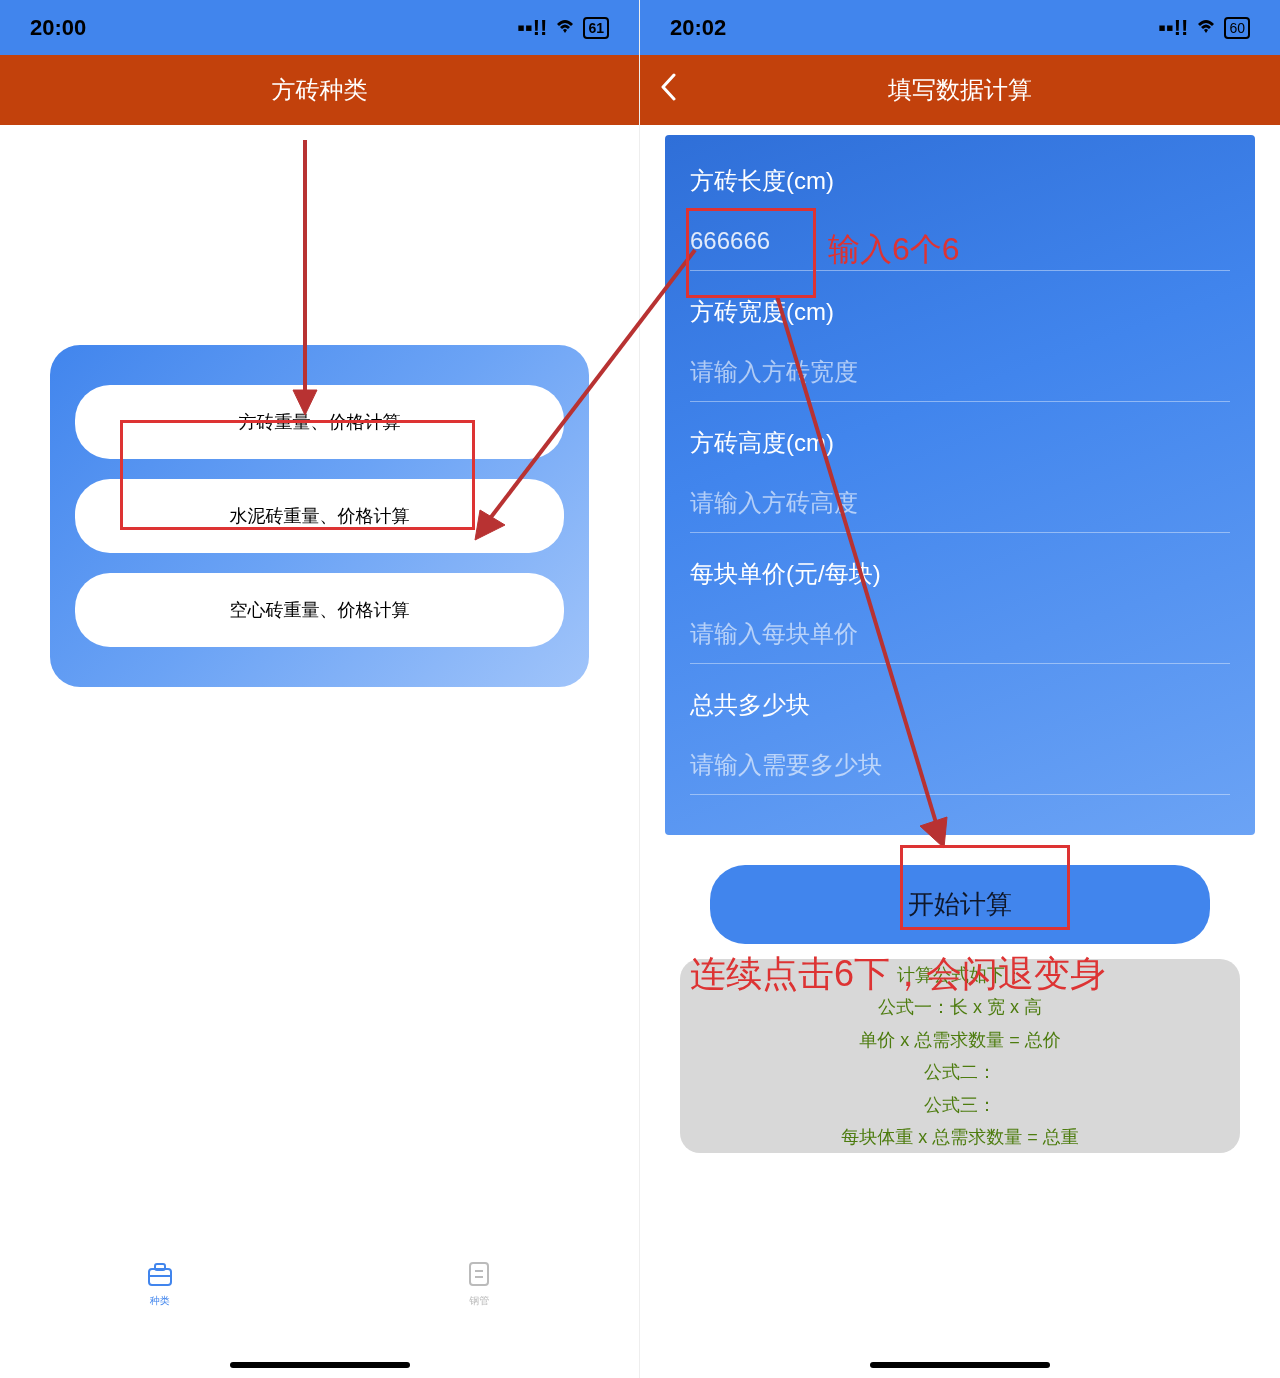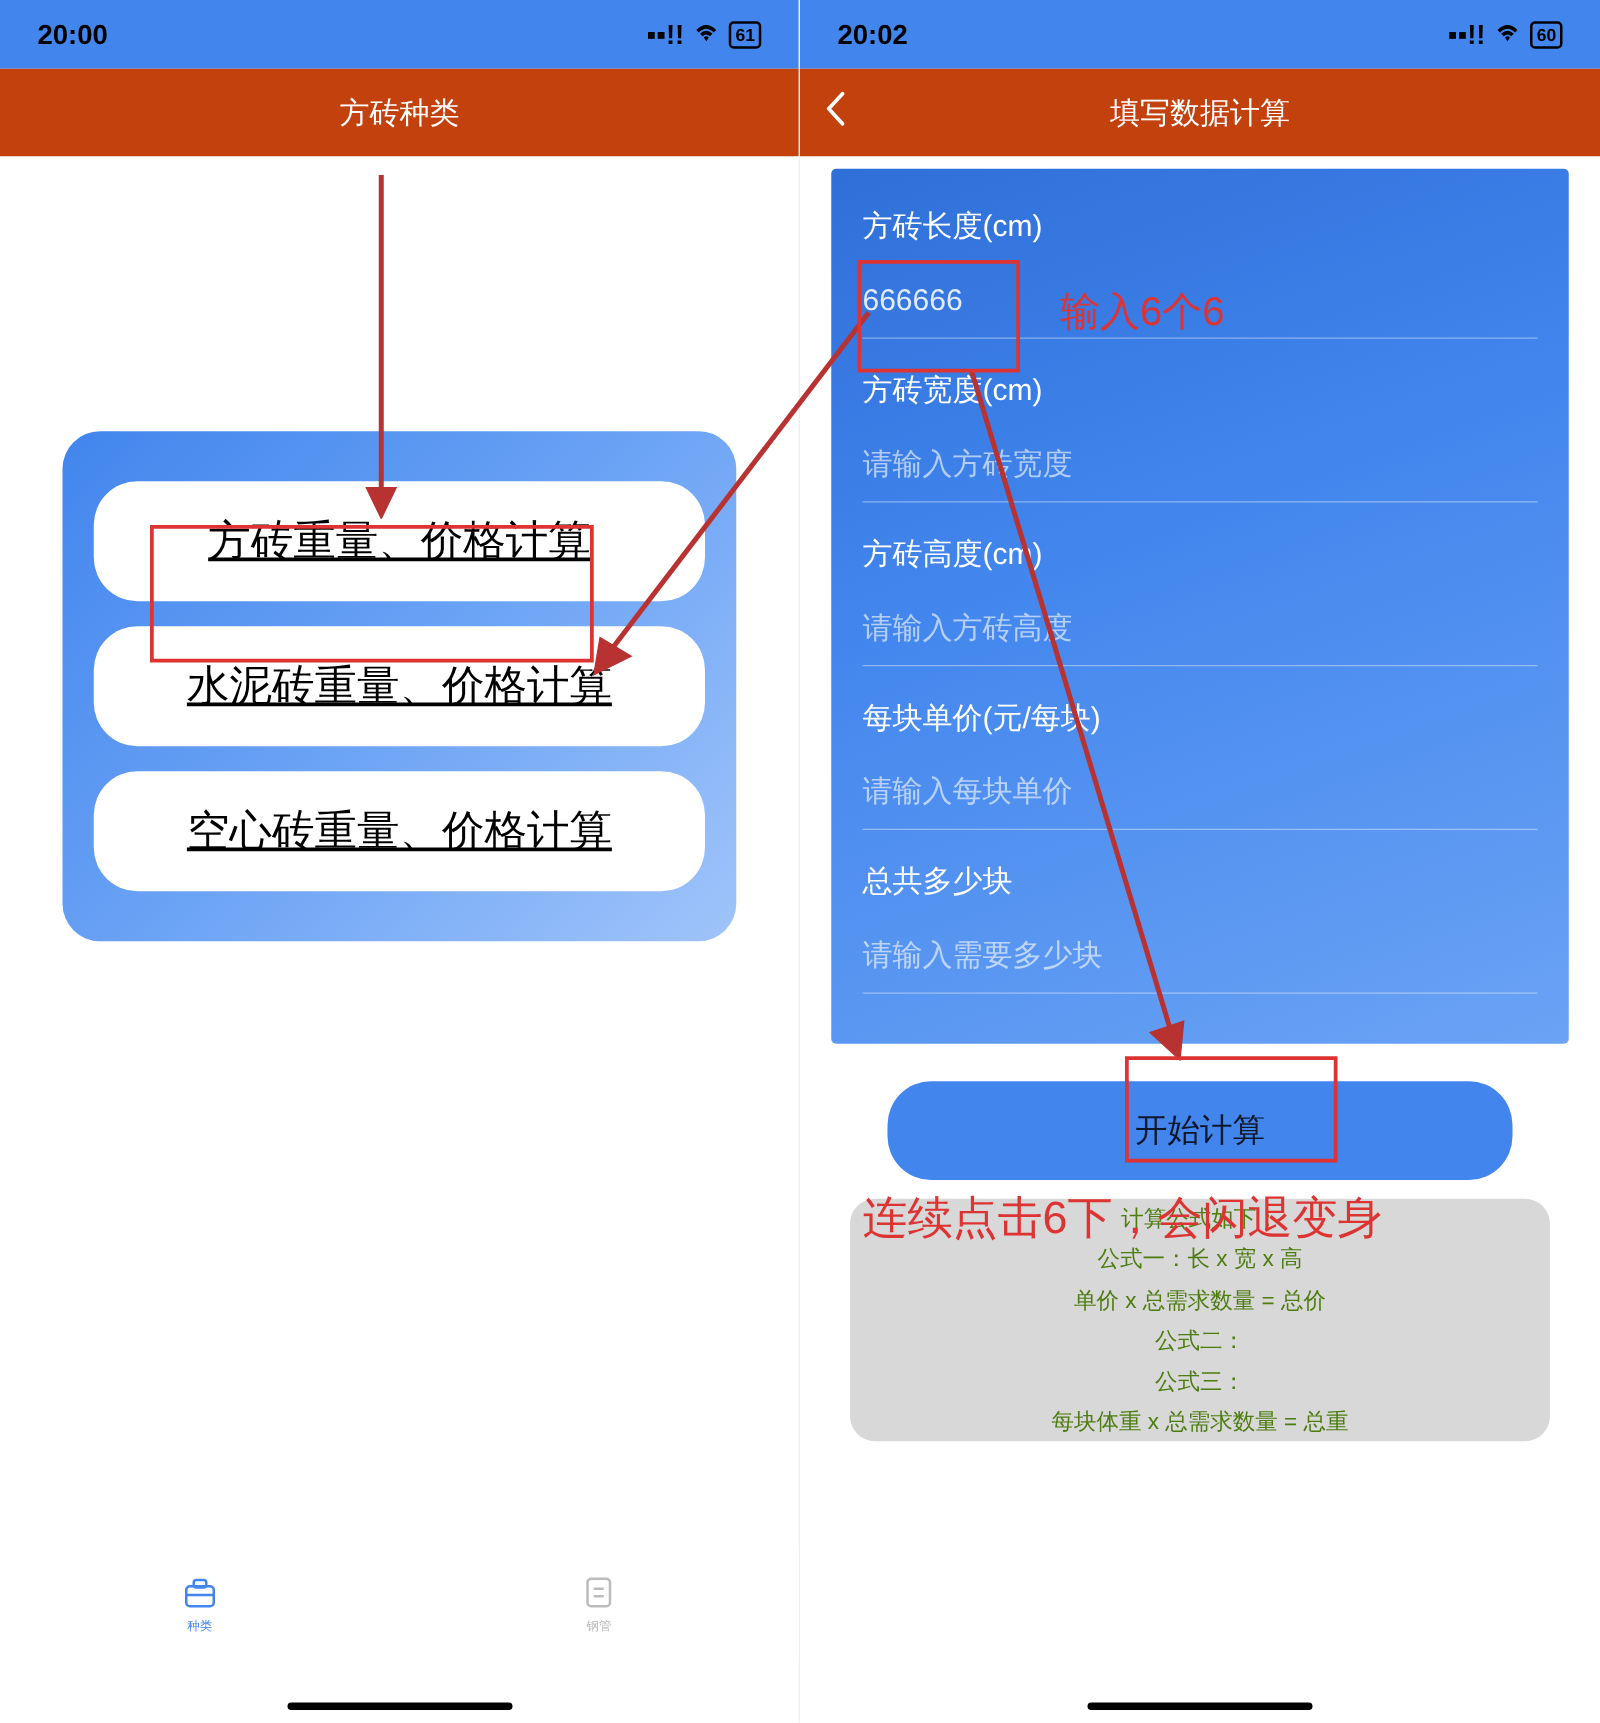--- a/index.html
+++ b/index.html
@@ -9,21 +9,21 @@
     .phone:first-child { border-right: 1px solid #eee; }
     
     .status-bar { height: 55px; display: flex; align-items: center; justify-content: space-between; padding: 0 30px; font-size: 22px; font-weight: 600; }
     .status-bar.blue { background: linear-gradient(180deg, #4185ed, #4185ed); color: #000; }
     .status-icons { display: flex; align-items: center; gap: 8px; }
     
     .nav-bar { height: 70px; background: #c2410c; color: #fff; display: flex; align-items: center; justify-content: center; position: relative; font-size: 24px; }
     .back-btn { position: absolute; left: 20px; font-size: 28px; cursor: pointer; }
     
     .card-gradient { background: linear-gradient(135deg, #4185ed 0%, #6ba3f5 50%, #a0c4fa 100%); border-radius: 30px; padding: 40px 25px; margin: 220px 50px 20px 50px; }
-    .option-btn { background: #fff; color: #000; border-radius: 35px; padding: 25px 20px; margin-bottom: 20px; font-size: 34px; text-align: center; cursor: pointer; font-weight: 500; text-decoration: underline; }
+    .option-btn { background: #fff; color: #000; border-radius: 35px; padding: 25px 20px; margin-bottom: 20px; font-size: 18px; text-align: center; cursor: pointer; font-weight: 500; }
     .option-btn:last-child { margin-bottom: 0; }
     
     .form-card { background: linear-gradient(160deg, #2f6fd8 0%, #4185ed 40%, #6ba3f5 100%); border-radius: 4px; padding: 30px 25px 40px 25px; margin: 10px 25px; color: #fff; }
     .form-label { font-size: 24px; font-weight: 500; margin-top: 25px; margin-bottom: 15px; }
     .form-label:first-child { margin-top: 0; }
     .form-input { background: transparent; border: none; border-bottom: 1px solid rgba(255,255,255,0.4); color: #fff; font-size: 24px; padding: 15px 0; width: 100%; outline: none; }
     .form-input::placeholder { color: rgba(255,255,255,0.6); }
     .input-filled { color: rgba(255,255,255,0.85); }
     
     .calc-btn { background: #4185ed; color: #0f172a; border-radius: 35px; padding: 22px 40px; font-size: 26px; text-align: center; margin: 30px 70px 0 70px; cursor: pointer; }
@@ -101,21 +101,21 @@
   <div class="phone">
     <div class="status-bar blue">
       <span>20:02</span>
       <div class="status-icons">
         <span>▪▪!!</span>
         <span>
           <svg width="20" height="16" viewBox="0 0 20 16">
               <path d="M10 14 L8 11 Q10 9 12 11 Z M5 8 Q10 3 15 8 L13 10 Q10 7 7 10 Z M2 5 Q10 -3 18 5 L16 7 Q10 1 4 7 Z" fill="#000"></path>
             </svg>
         </span>
-        <span style="border:2px solid #000;border-radius:4px;padding:1px 3px;font-size:14px;font-weight:700;">60</span>
+        <span style="border:2px solid #000;border-radius:4px;padding:1px 3px;font-size:14px;font-weight:400;">60</span>
       </div>
     </div>
     <div class="nav-bar">
       <span class="back-btn">
         <svg width="16" height="28" viewBox="0 0 16 28">
             <path d="M14 2 L3 14 L14 26" fill="none" stroke="#fff" stroke-width="3" stroke-linecap="round" stroke-linejoin="round"></path>
           </svg>
       </span>
       <span>填写数据计算</span>
     </div>
@@ -149,21 +149,21 @@
     </div>
 
     <div class="home-indicator"></div>
   </div>
 </div>
 
 <div class="annotation-box" style="left:120px; top:420px; width:355px; height:110px;"></div>
 <div class="annotation-box" style="left:686px; top:208px; width:130px; height:90px;"></div>
 <div class="annotation-box" style="left:900px; top:845px; width:170px; height:85px;"></div>
 
-<div class="annotation" style="left:848px; top:228px;">输入6个6</div>
+<div class="annotation" style="left:828px; top:228px;">输入6个6</div>
 <div class="annotation" style="left:690px; top:950px; font-size:36px;">连续点击6下，会闪退变身</div>
 
 <svg class="arrow" style="left:290px; top:140px;" width="30" height="275">
   <line x1="15" y1="0" x2="15" y2="255" stroke-width="4"></line>
   <polygon points="15,275 3,250 27,250"></polygon>
 </svg>
 
 <svg class="arrow" style="left:470px; top:245px;" width="230" height="300">
   <line x1="225" y1="5" x2="15" y2="280" stroke-width="4"></line>
   <polygon points="5,295 10,265 35,280"></polygon>

